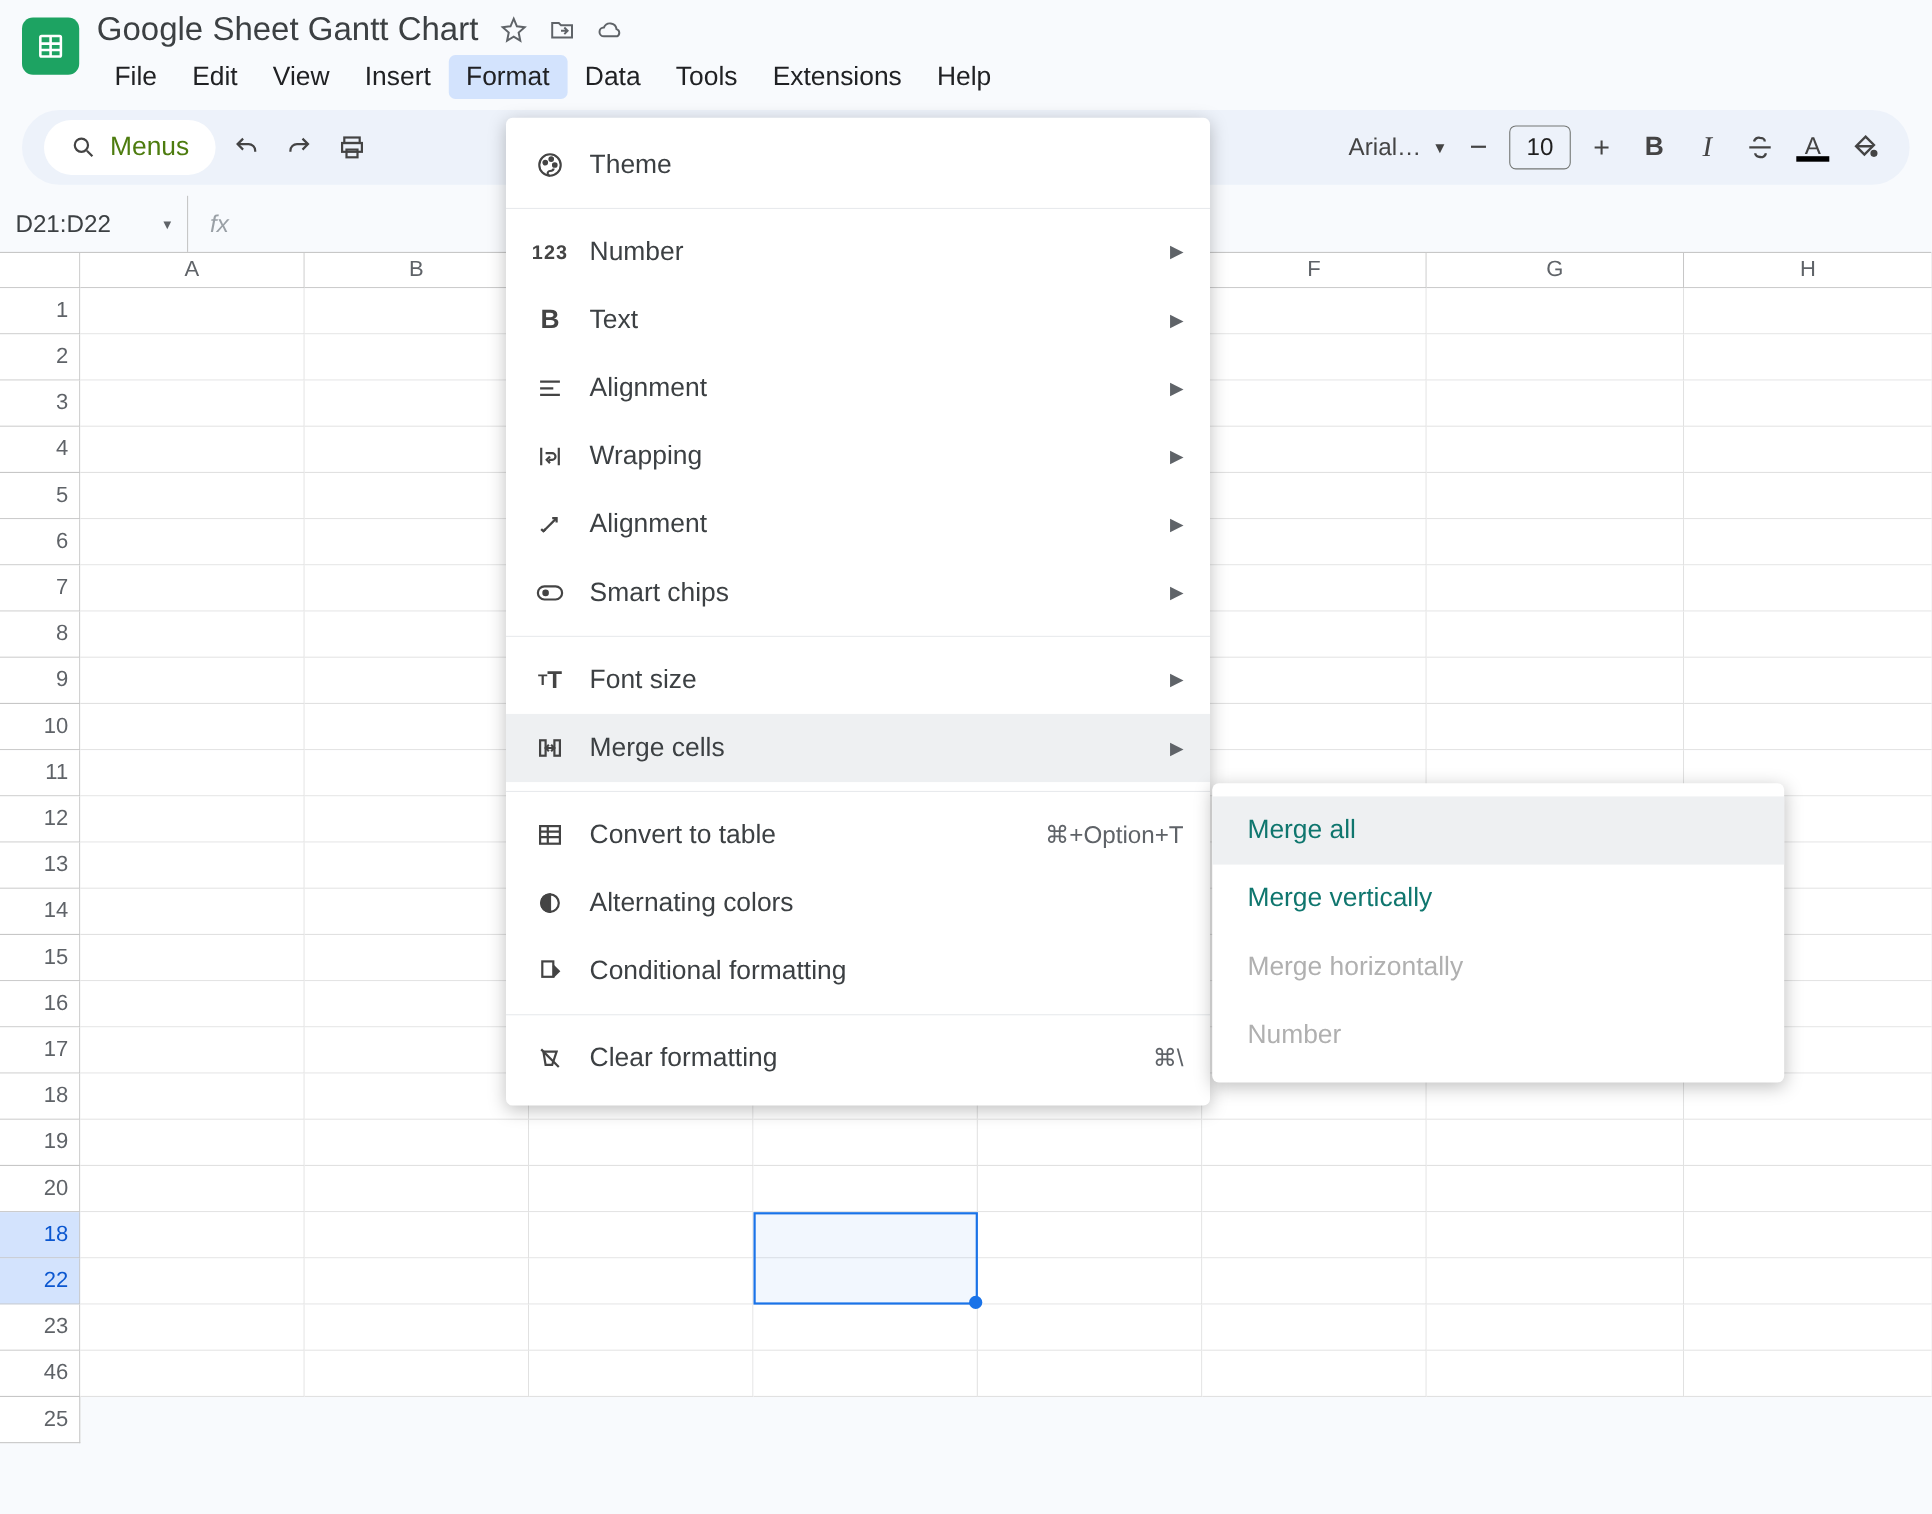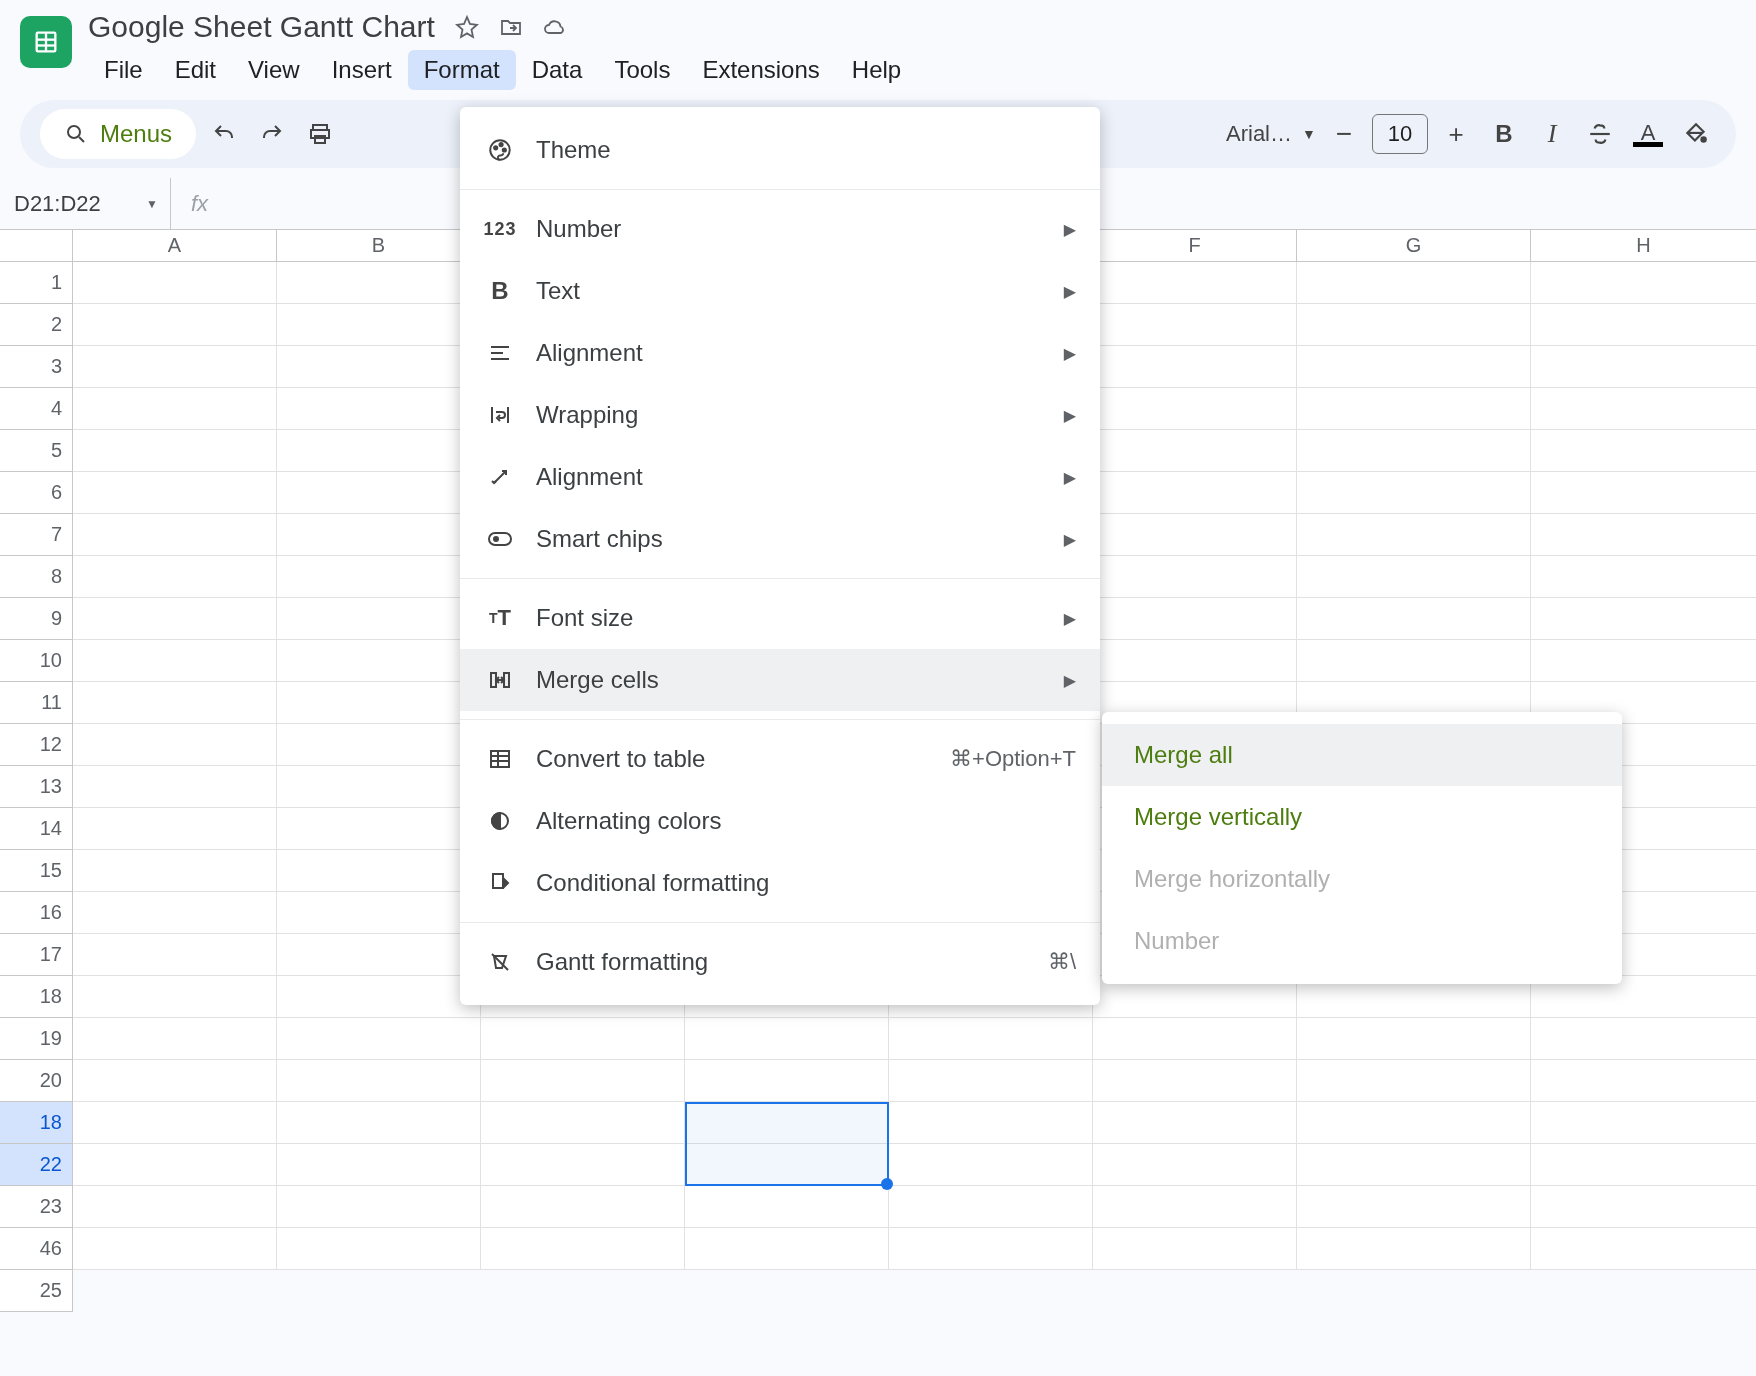--- a/index.html
+++ b/index.html
@@ -54,21 +54,21 @@
   .dropdown { position:absolute; top:107px; left:460px; width:640px; background:#fff; border-radius:6px; box-shadow:0 4px 16px rgba(0,0,0,0.25); z-index:100; padding:12px 0; }
   .dd-item { display:flex; align-items:center; height:62px; padding:0 24px; font-size:24px; color:#3c4043; position:relative; cursor:pointer; }
   .dd-item.hover { background:#eef0f2; }
   .dd-item .ic { width:32px; height:32px; margin-right:20px; display:flex; align-items:center; justify-content:center; color:#444; }
   .dd-item .arrow { position:absolute; right:24px; color:#5f6368; font-size:16px; }
   .dd-item .shortcut { position:absolute; right:24px; color:#5f6368; font-size:22px; }
   .dd-sep { height:1px; background:#e8eaed; margin:8px 0; }
 
   
   .submenu { position:absolute; top:712px; left:1102px; width:520px; background:#fff; border-radius:6px; box-shadow:0 4px 16px rgba(0,0,0,0.25); z-index:101; padding:12px 0; }
-  .sm-item { display:flex; align-items:center; height:62px; padding:0 32px; font-size:24px; color:#4d7c0f; cursor:pointer; }
+  .sm-item { display:flex; align-items:center; height:62px; padding:0 32px; font-size:24px; color:#0f766e; cursor:pointer; }
   .sm-item.hover { background:#eef0f2; }
   .sm-item.disabled { color:#b0b0b0; cursor:default; }
 
   svg { display:block; }
 </style>
 </head>
 <body>
 
 <div class="header">
   <div class="sheets-logo">
@@ -594,21 +594,21 @@
       <span>Conditional formatting</span>
     </div>
     <div class="dd-sep"></div>
     <div class="dd-item">
       <div class="ic">
         <svg width="24" height="24" viewBox="0 0 24 24" fill="none" stroke="#444" stroke-width="2">
           <path d="M6 6h12L14 18H8z"></path>
           <line x1="4" y1="4" x2="20" y2="20"></line>
         </svg>
       </div>
-      <span>Gantt formatting</span>
+      <span>Clear formatting</span>
       <span class="shortcut">⌘\</span>
     </div>
   </div>
 
 <div class="submenu" id="merge-sub">
     <div class="sm-item hover">Merge all</div>
     <div class="sm-item">Merge vertically</div>
     <div class="sm-item disabled">Merge horizontally</div>
     <div class="sm-item disabled">Number</div>
   </div>

